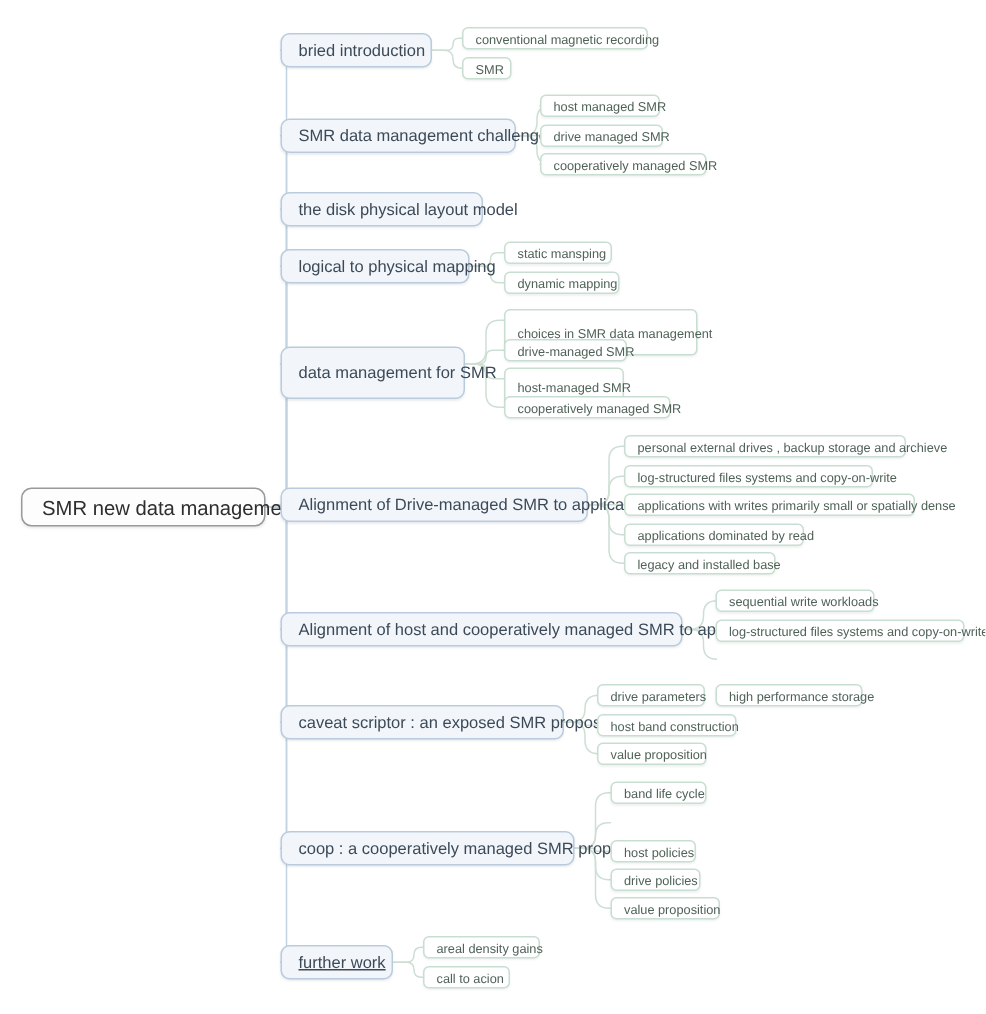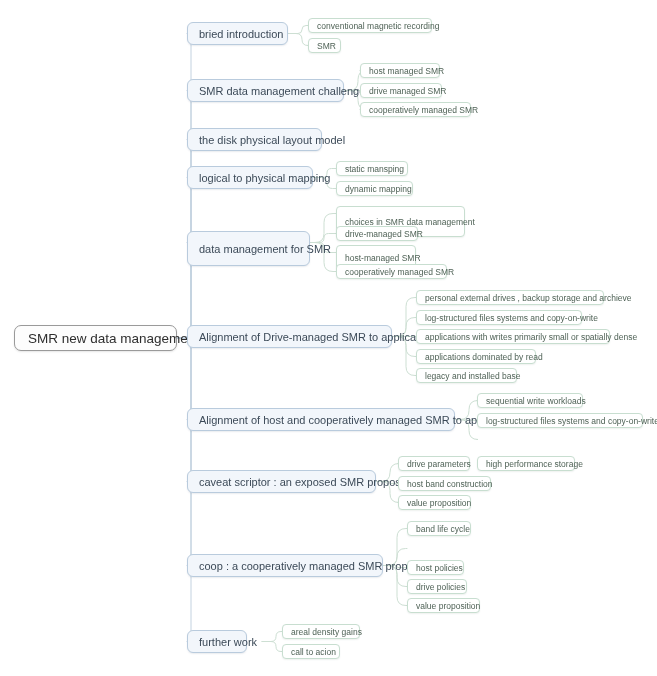--- a/index.html
+++ b/index.html
@@ -218,21 +218,21 @@
     </div>
     <div class="node leaf" style="left: 407px; top: 560px; width: 57px; height: 15px;">
       <span class="node-label">host policies</span>
     </div>
     <div class="node leaf" style="left: 407px; top: 579px; width: 60px; height: 15px;">
       <span class="node-label">drive policies</span>
     </div>
     <div class="node leaf" style="left: 407px; top: 598px; width: 73px; height: 15px;">
       <span class="node-label">value proposition</span>
     </div>
-    <div class="node branch" style="left: 187px; top: 630px; width: 60px; height: 23px;">
+    <div class="node branch" style="left: 187px; top: 630px; width: 75px; height: 23px; text-decoration: underline;">
       <span class="node-label">further work</span>
     </div>
     <div class="node leaf" style="left: 282px; top: 624px; width: 78px; height: 15px;">
       <span class="node-label">areal density gains</span>
     </div>
     <div class="node leaf" style="left: 282px; top: 644px; width: 58px; height: 15px;">
       <span class="node-label">call to acion</span>
     </div>
   </div>
 

